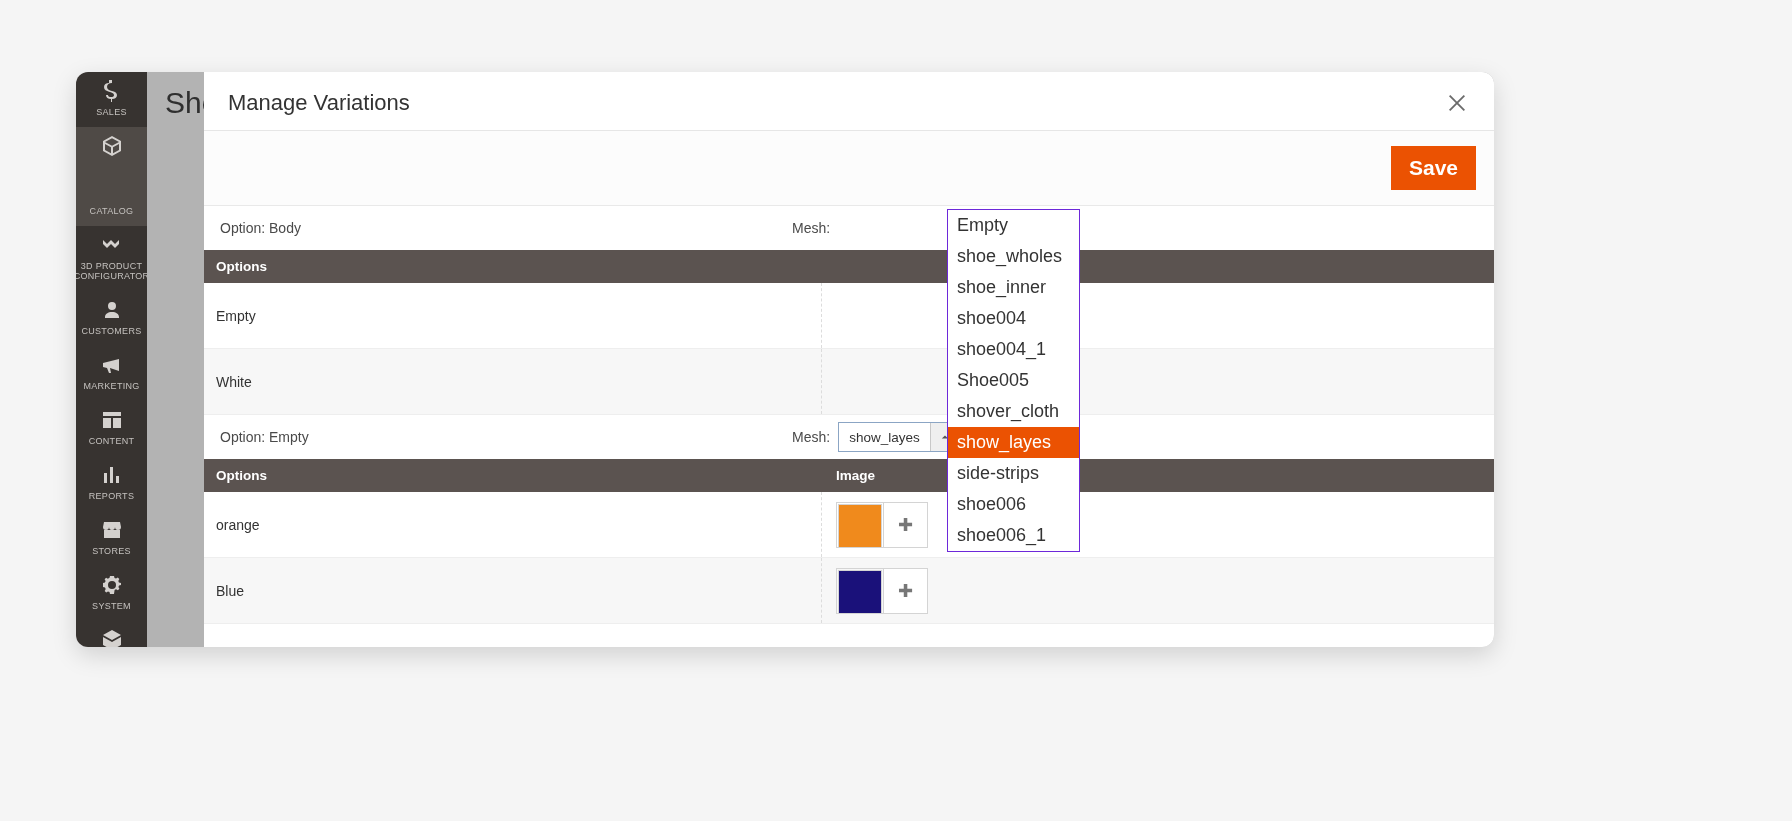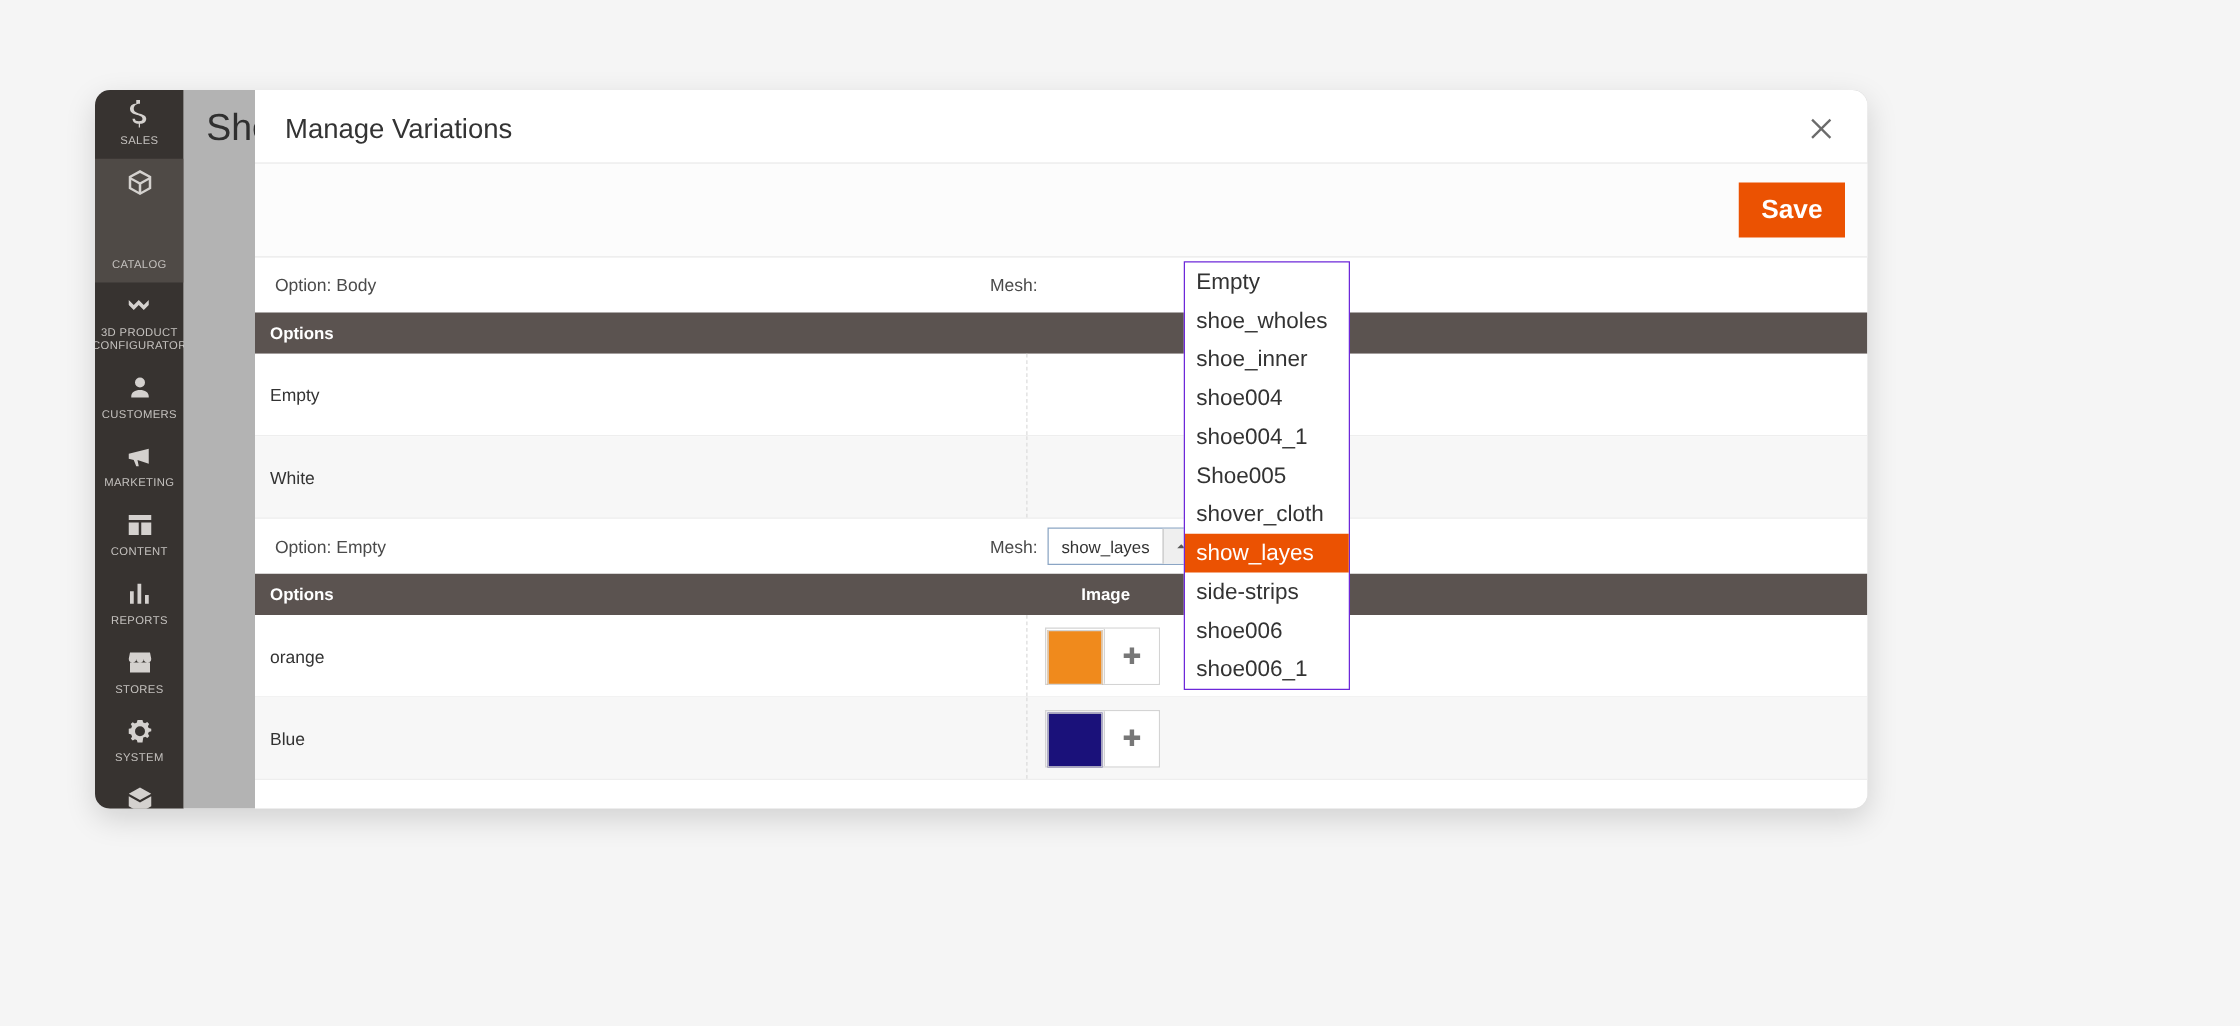--- a/index.html
+++ b/index.html
@@ -74,21 +74,21 @@
   cursor:pointer;
 }
 
 .modal-body { padding:0 0 0 0; position:relative; height:calc(100% - 137px); overflow:hidden;}
 
 .tbl-head {
   background:#5b5350; color:#fff; font-size:13.5px; font-weight:600;
   display:flex; padding:9px 12px;
 }
 .tbl-head .col1 { flex:0 0 620px;}
-.tbl-head .col2 { flex:1;margin-left:29px;}
+.tbl-head .col2 { flex:1;}
 
 .tbl-row {
   display:flex; align-items:center; padding:0 12px;
   font-size:14px; color:#333; background:#fff;
   border-bottom:1px solid #eee; height:66px;
   position:relative;
 }
 .tbl-row.alt { background:#f7f7f7;}
 .tbl-row .col1 { flex:0 0 620px;}
 .tbl-row .col2 { flex:1; display:flex; align-items:center; gap:0;}

